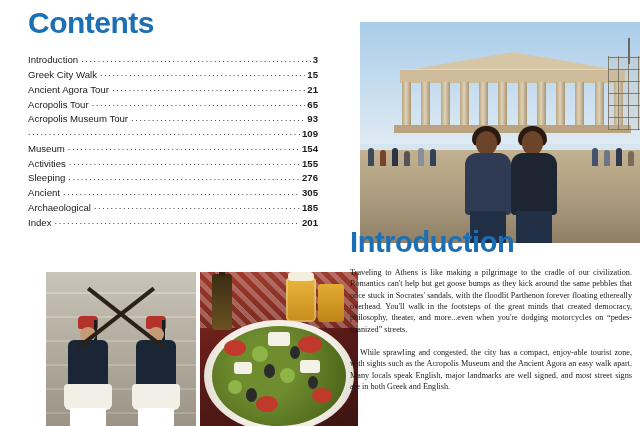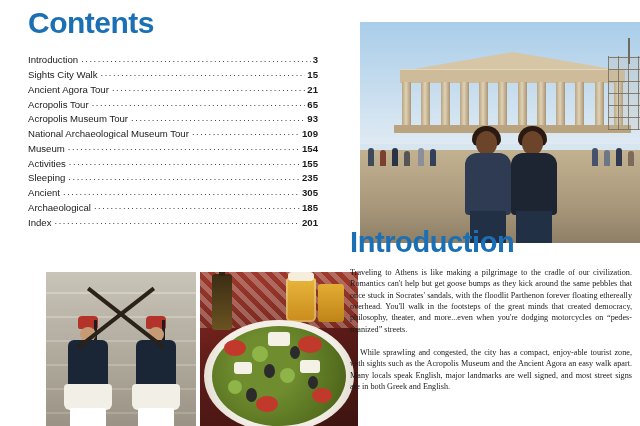--- a/index.html
+++ b/index.html
@@ -405,58 +405,57 @@
 
   <section class="contents-block">
     <h1 class="contents-title">Contents</h1>
     <ul class="toc">
       <li>
         <span class="label">Introduction</span>
         <span class="leader">........................................................................</span>
         <span class="page-num">3</span>
       </li>
       <li>
-        <span class="label">Sights City Walk</span>
+        <span class="label">Greek City Walk</span>
         <span class="leader">........................................................................</span>
         <span class="page-num">15</span>
       </li>
       <li>
         <span class="label">Ancient Agora Tour</span>
         <span class="leader">........................................................................</span>
         <span class="page-num">21</span>
       </li>
       <li>
         <span class="label">Acropolis Tour</span>
         <span class="leader">........................................................................</span>
         <span class="page-num">65</span>
       </li>
       <li>
         <span class="label">Acropolis Museum Tour</span>
         <span class="leader">........................................................................</span>
         <span class="page-num">93</span>
       </li>
       <li>
-        <span class="label">National Archaeological Museum Tour</span>
         <span class="leader">........................................................................</span>
         <span class="page-num">109</span>
       </li>
       <li>
         <span class="label">Museum</span>
         <span class="leader">........................................................................</span>
         <span class="page-num">154</span>
       </li>
       <li>
         <span class="label">Activities</span>
         <span class="leader">........................................................................</span>
         <span class="page-num">155</span>
       </li>
       <li>
         <span class="label">Sleeping</span>
         <span class="leader">........................................................................</span>
-        <span class="page-num">235</span>
+        <span class="page-num">276</span>
       </li>
       <li>
         <span class="label">Ancient</span>
         <span class="leader">........................................................................</span>
         <span class="page-num">305</span>
       </li>
       <li>
         <span class="label">Archaeological</span>
         <span class="leader">........................................................................</span>
         <span class="page-num">185</span>

